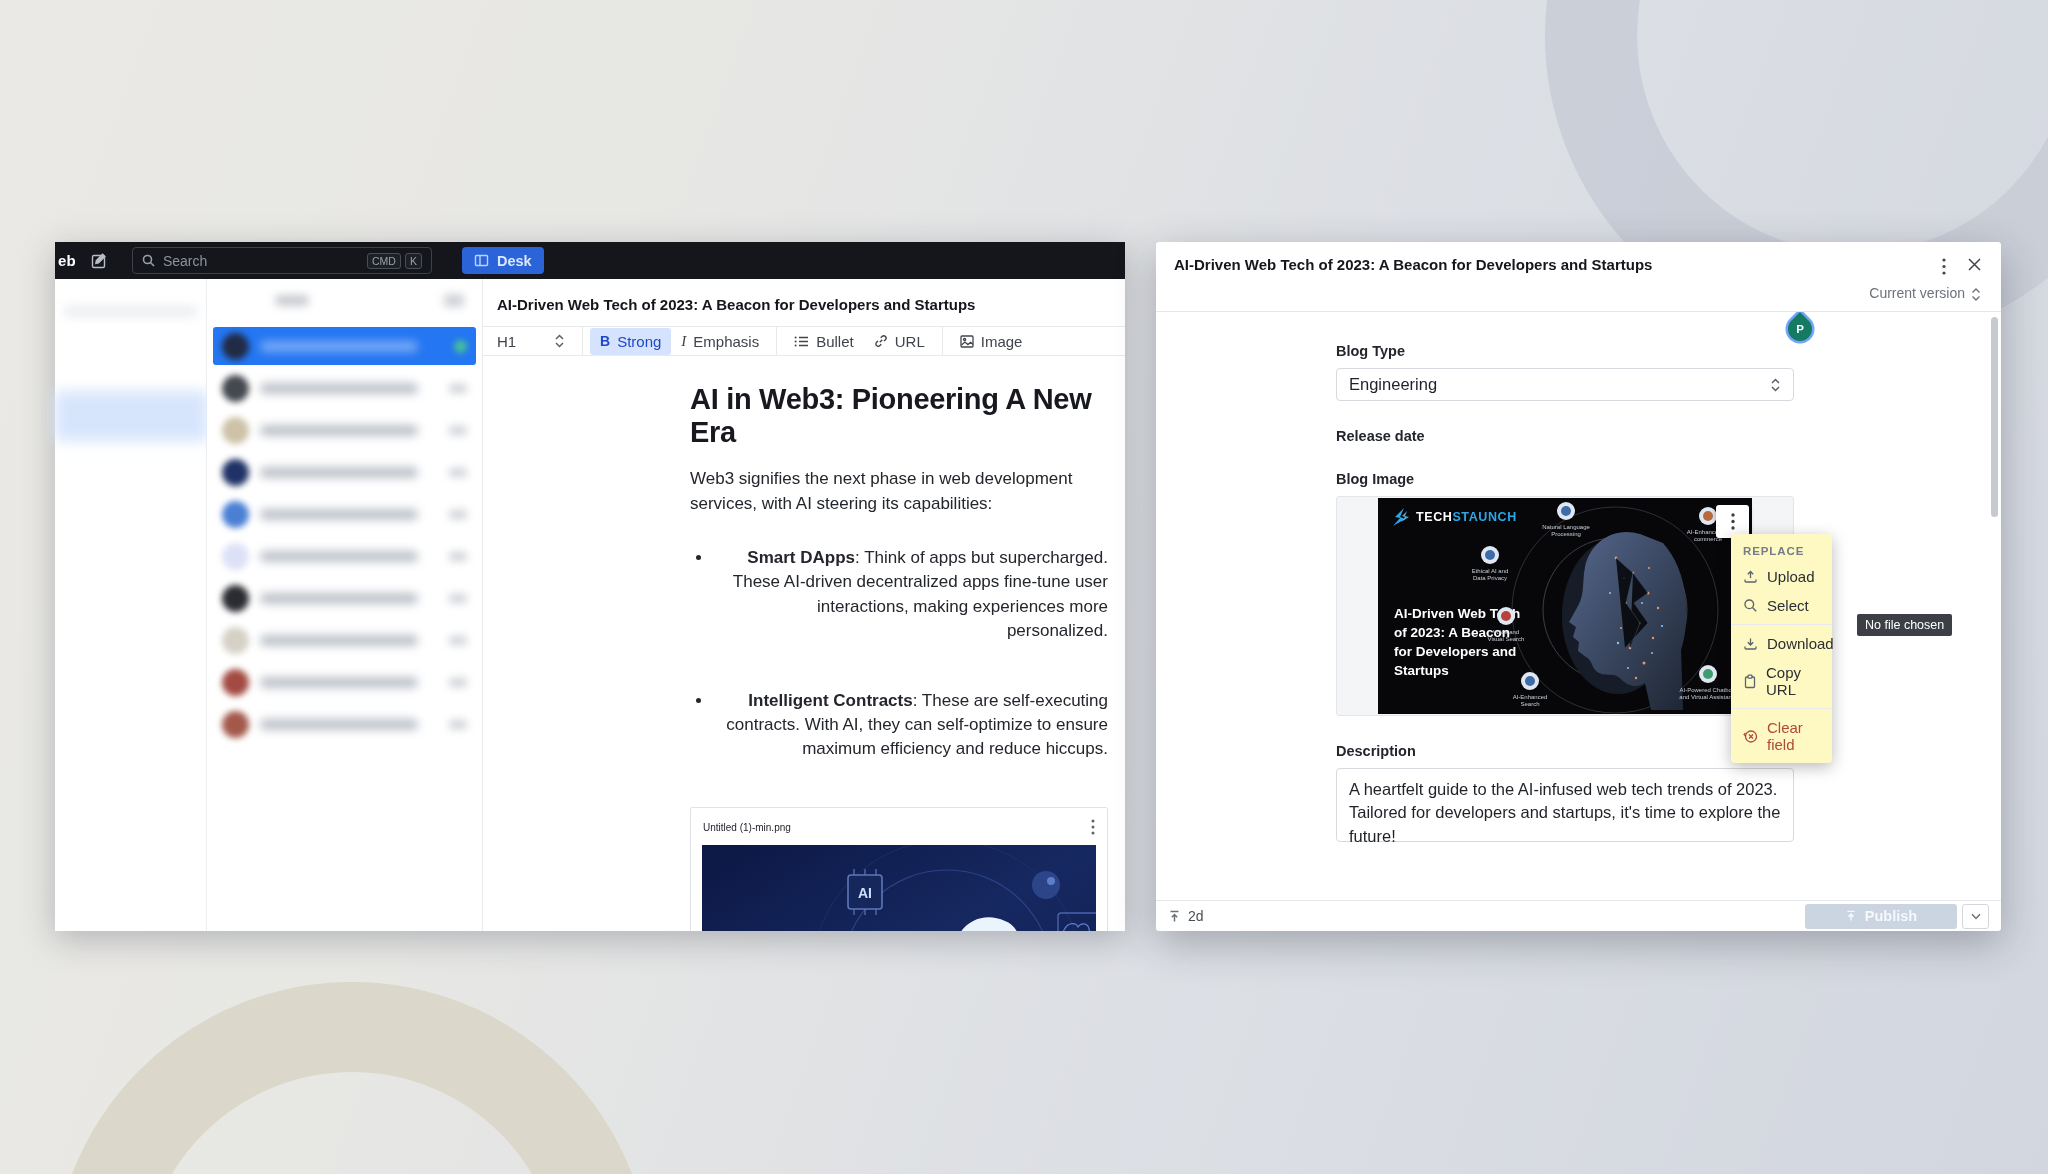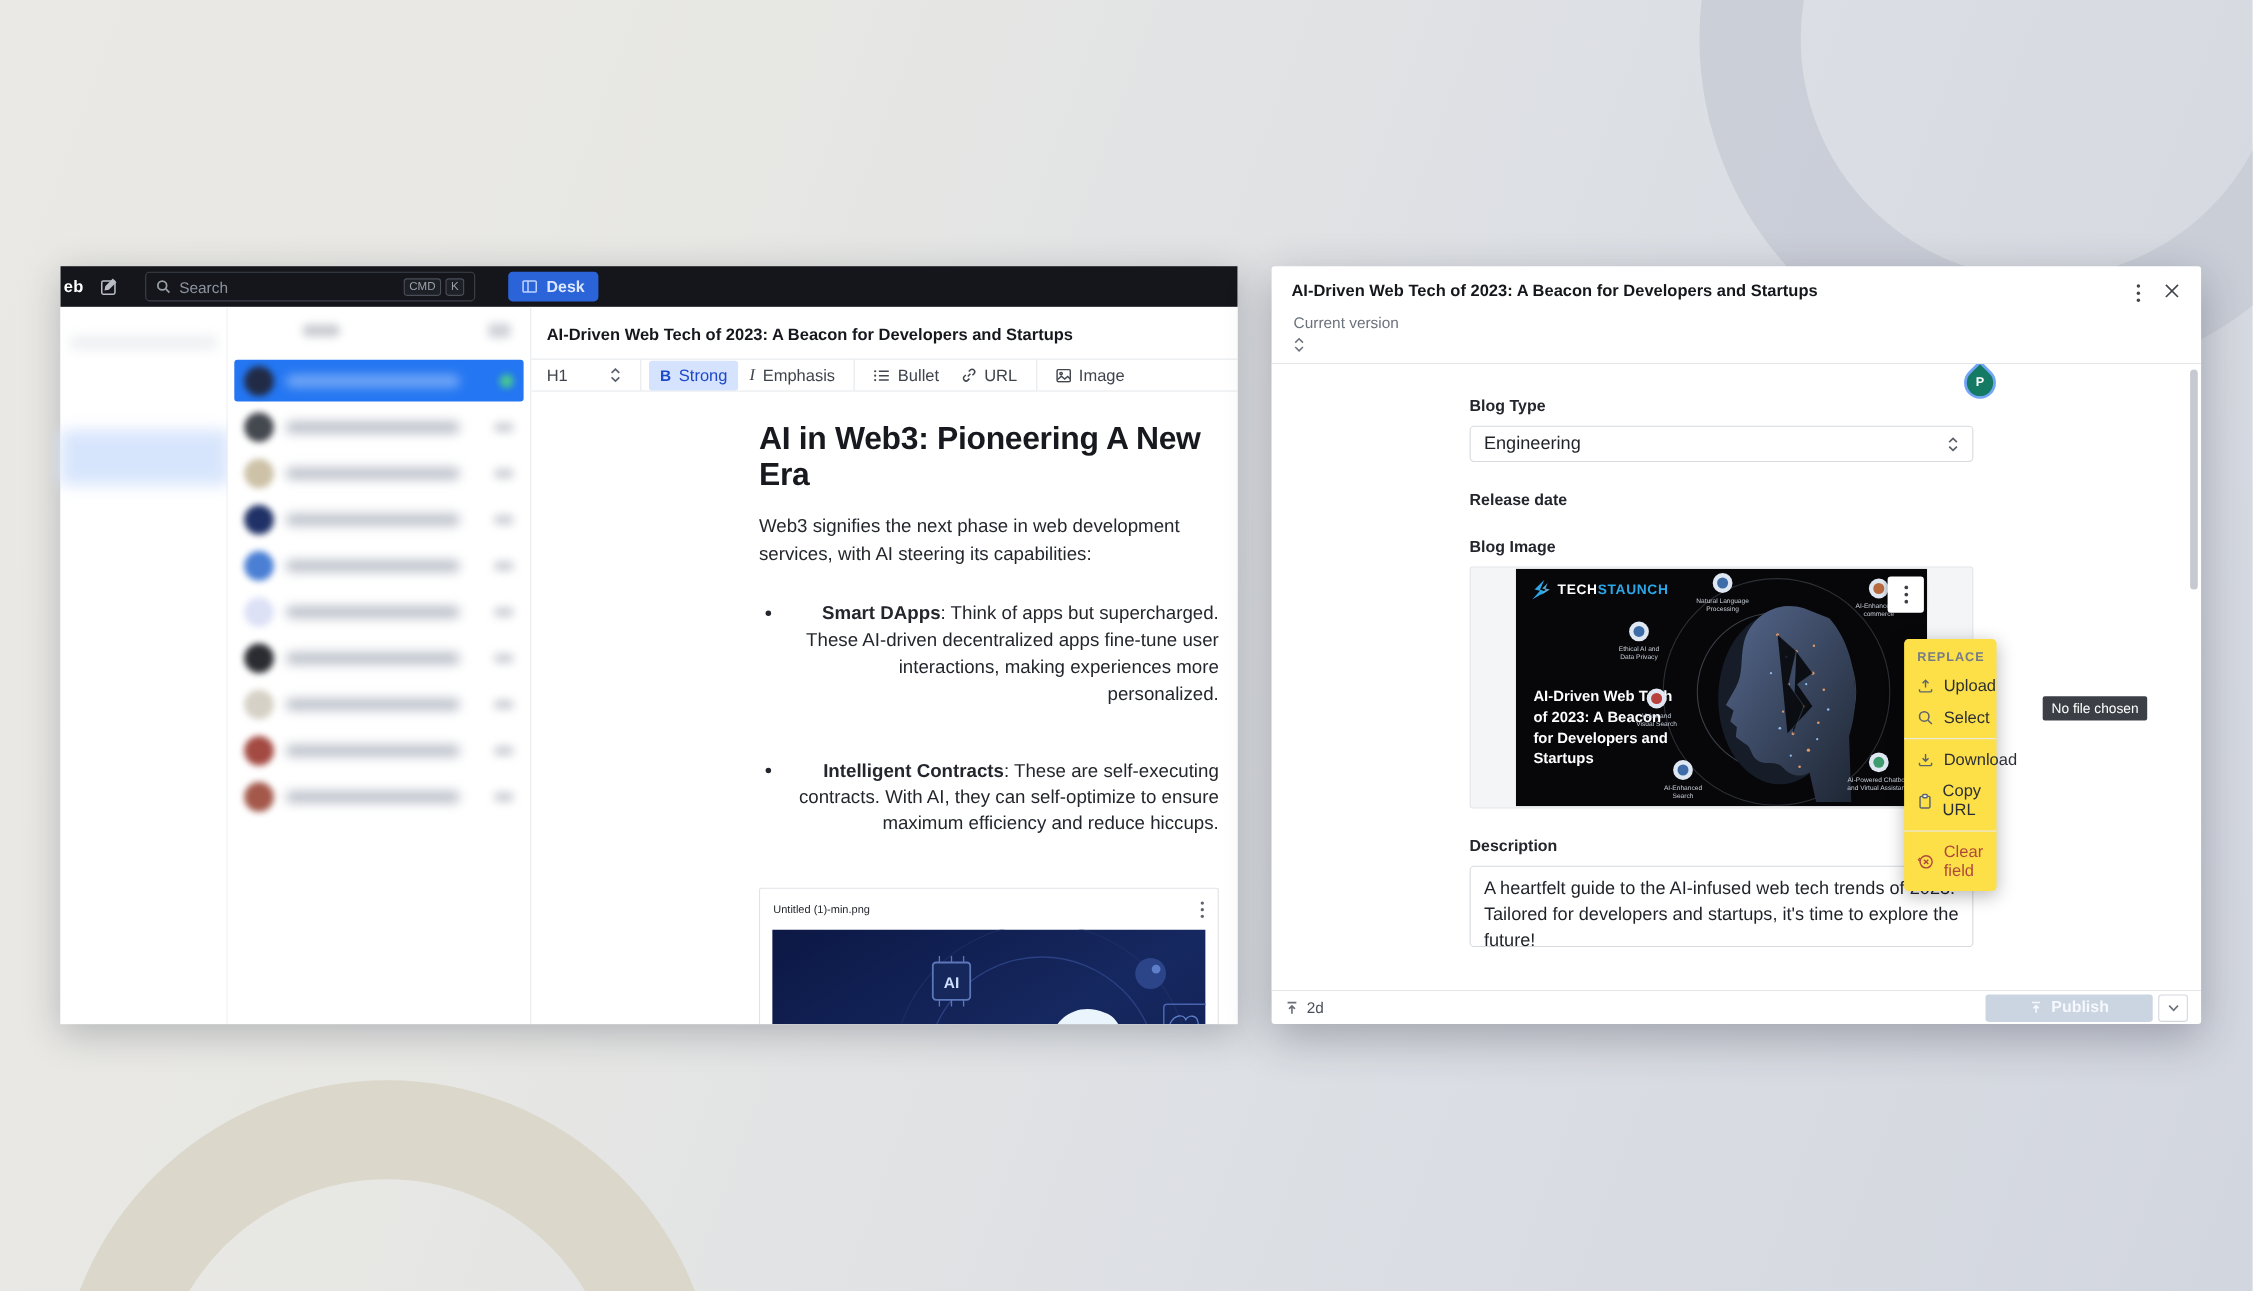--- a/index.html
+++ b/index.html
@@ -60,43 +60,43 @@
   .fig-head { display:flex; justify-content:space-between; align-items:center; padding:11px 12px 8px; font-size:10px; color:#23262c; }
   .fig-img { margin:2px 11px 11px; }
   .fig-img svg { display:block; width:100%; height:auto; }
 
   
   .inspector { position:absolute; left:1156px; top:242px; width:845px; height:689px; background:#fff;
     border-radius:3px; box-shadow:0 12px 40px rgba(40,45,60,.32); display:flex; flex-direction:column; overflow:hidden; }
   .insp-header { padding:14px 18px 0; display:flex; align-items:flex-start; gap:18px; }
   .insp-title { font-size:15px; font-weight:700; color:#15171c; flex:1; padding-right:30px; }
   .hbtn { background:none; border:none; cursor:pointer; color:#41454c; display:flex; padding:2px; }
-  .version-row { display:flex; justify-content:flex-end; align-items:flex-start; gap:6px; padding:8px 20px 10px;
-    color:#6c727c; font-size:14px; border-bottom:1px solid #e5e7ea; cursor:pointer;flex-direction:column; }
+  .version-row { display:flex; justify-content:flex-end; align-items:flex-end; gap:6px; padding:8px 20px 10px;
+    color:#6c727c; font-size:14px; border-bottom:1px solid #e5e7ea; cursor:pointer; }
   .insp-body { flex:1; position:relative; overflow:hidden; background:#fff; }
   .presence { position:absolute; left:632px; top:5px; width:24px; height:24px; background:#157a63;
     border-radius:0 50% 50% 50%; transform:rotate(45deg); box-shadow:0 0 0 2.5px #72a5f6; z-index:2; }
   .presence span { display:block; transform:rotate(-45deg); color:#fff; font-size:11.5px; font-weight:700;
     text-align:center; line-height:24px; }
   .form-col { position:absolute; left:180px; top:0; width:458px; }
   .f-group { margin-bottom:27px; }
   .f-label { font-size:14.5px; font-weight:700; color:#23262c; margin-bottom:9px; }
   .f-input { height:33px; border:1px solid #d6dade; border-radius:4px; display:flex; align-items:center;
     padding:0 12px; font-size:16.5px; color:#1f2228; background:#fff; }
   .f-select { justify-content:space-between; cursor:pointer; }
   .f-date { padding-right:0; }
   .cal-btn { width:43px; align-self:stretch; border:none; border-left:1px solid #d6dade; background:none;
     margin-left:auto; display:flex; align-items:center; justify-content:center; cursor:pointer; color:#41454c; }
   .img-frame { position:relative; height:220px; background:#f4f5f7; border:1px solid #e3e5e8; border-radius:3px; }
   .banner { position:absolute; left:50%; transform:translateX(-50%); top:1px; width:374px; height:216px; }
   .dots-btn { position:absolute; right:44px; top:8px; width:33px; height:33px; background:#fff; border:none;
     border-radius:3px; box-shadow:0 1px 5px rgba(0,0,0,.35); cursor:pointer; display:flex; align-items:center;
     justify-content:center; color:#3c4046; z-index:5; }
-  .menu { position:absolute; left:394px; top:37px; width:84px; background:#fde047; border-radius:4px;
-    box-shadow:0 4px 16px rgba(0,0,0,.28); padding:2px 0 4px; z-index:6;margin-top:28px; }
+  .menu { position:absolute; left:394px; top:37px; width:101px; background:#fef9c3; border-radius:4px;
+    box-shadow:0 4px 16px rgba(0,0,0,.28); padding:2px 0 4px; z-index:6; }
   .menu-h { font-size:11.5px; letter-spacing:.9px; color:#757c87; padding:9px 12px 5px; font-weight:600; }
   .menu-item { display:flex; gap:9px; align-items:center; padding:6px 12px; font-size:15px; color:#2b2e34; cursor:pointer; }
   .menu-item svg { flex:0 0 auto; color:#5c636d; }
   .menu-div { height:1px; background:#e8eaed; margin:4px 0; }
   .menu-item.danger { color:#b0483c; }
   .menu-item.danger svg { color:#b0483c; }
   .tooltip { position:absolute; left:701px; top:302px; background:#3c4046; color:#fff; font-size:12.5px;
     padding:4px 8px; border-radius:2px; z-index:7; white-space:nowrap; }
   .f-textarea { border:1px solid #d6dade; border-radius:4px; padding:9px 12px; font-size:16.5px; color:#1f2228;
     line-height:1.42; height:74px; }

